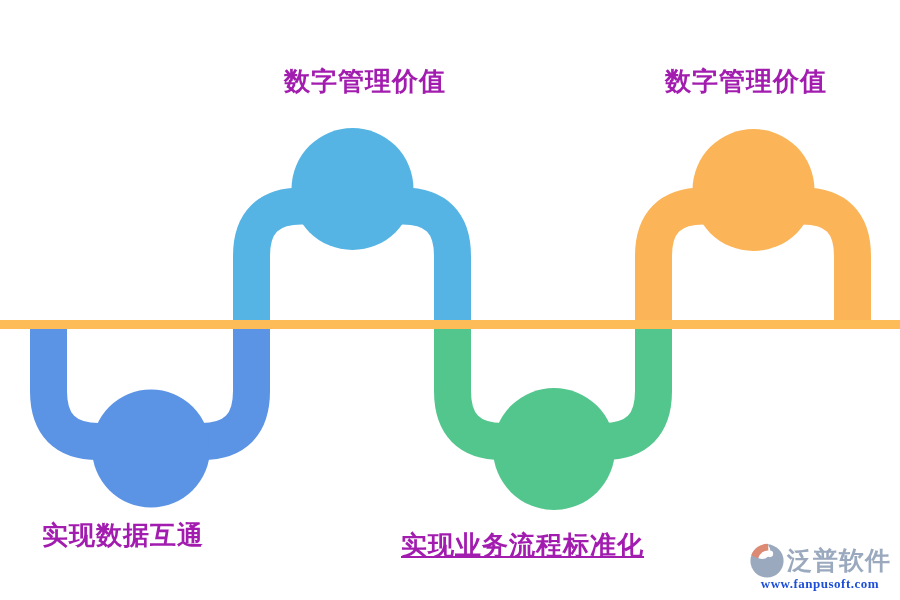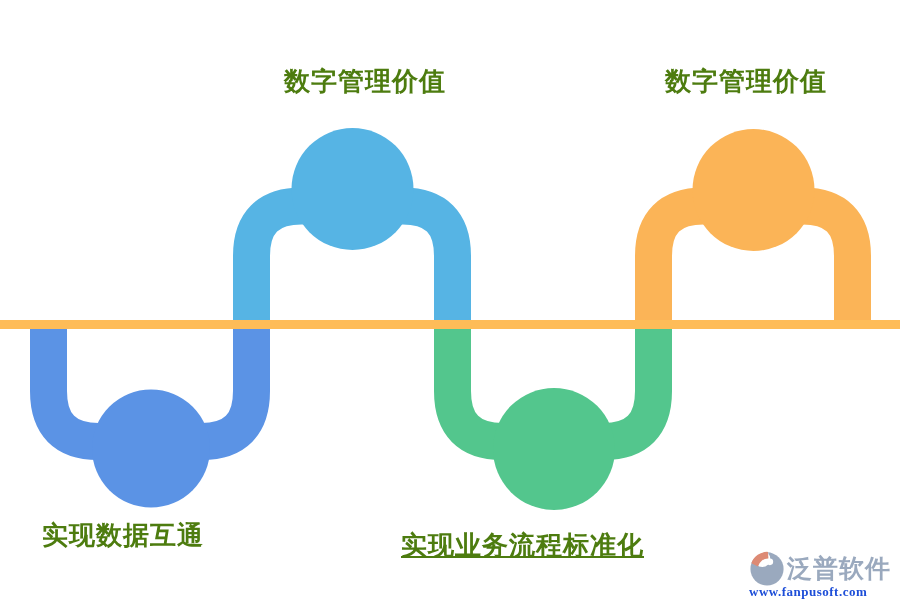--- a/index.html
+++ b/index.html
@@ -17,35 +17,35 @@
   }
   #wave-svg {
     position: absolute;
     left: 0;
     top: 0;
   }
   .step-label {
     position: absolute;
     font-size: 26px;
     font-weight: 700;
-    color: #4d7c0f;
+    color: #a21caf;
     letter-spacing: 1px;
     white-space: nowrap;
     line-height: 1.1;
   }
   #label-step-2 { left: 284px; top: 67px; }
   #label-step-4 { left: 665px; top: 67px; }
   #label-step-1 { left: 42px;  top: 521px; }
   #label-step-3 { left: 401px; top: 531px; text-decoration: underline; }
 
   .logo {
     position: absolute;
     right: 9px;
-    bottom: 0;
-    text-align: left;
+    bottom: 8px;
+    text-align: center;
   }
   .logo-row {
     display: flex;
     align-items: center;
     justify-content: flex-end;
     gap: 2px;
     height: 36px;
   }
   .logo-brand {
     font-size: 25px;

